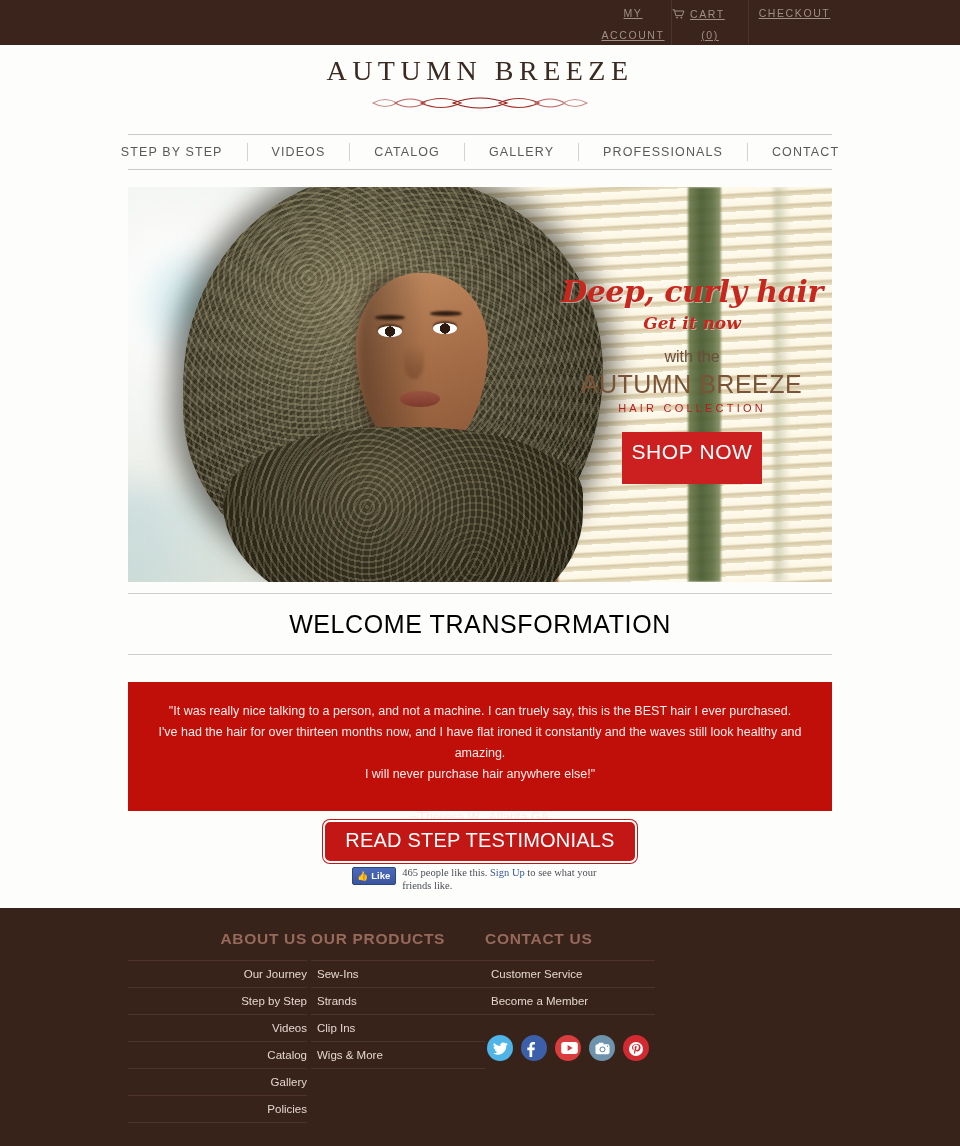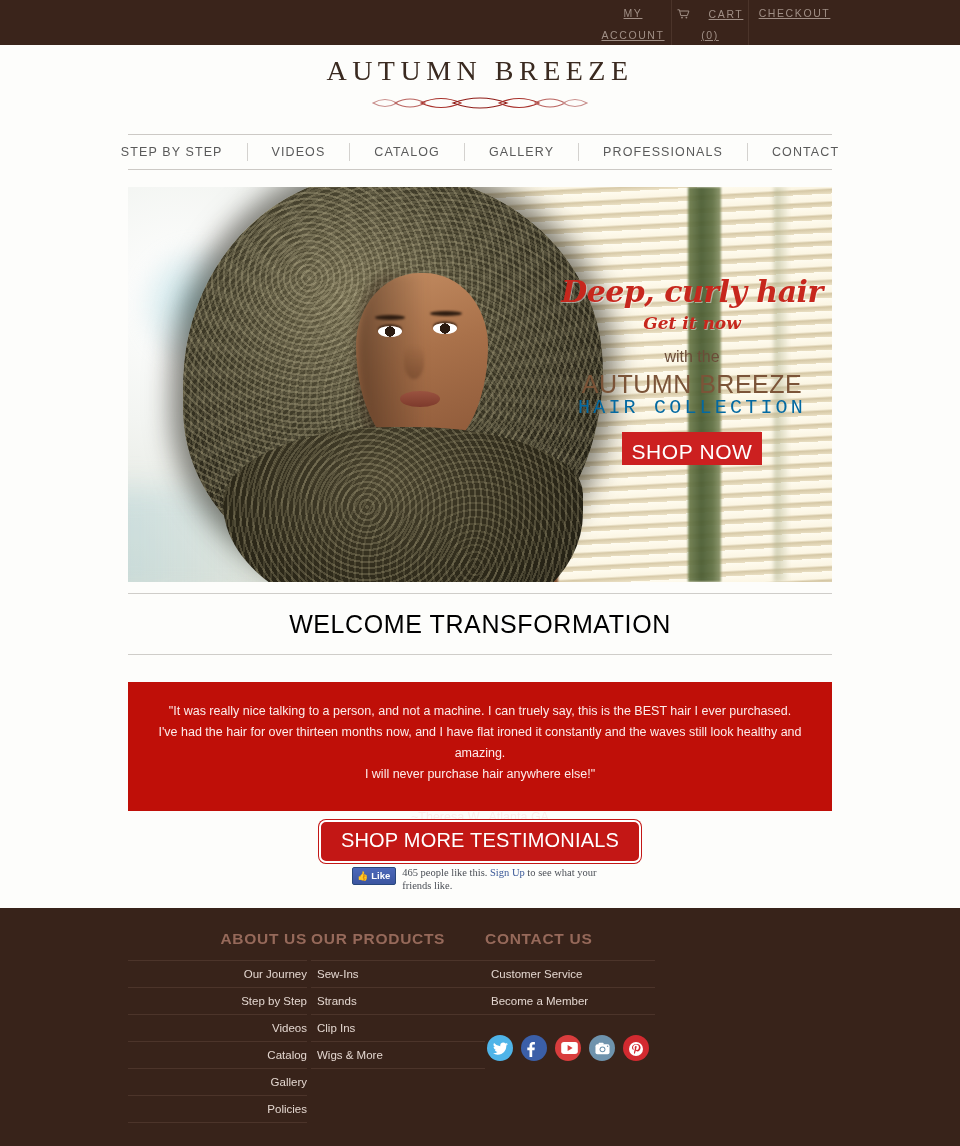--- a/index.html
+++ b/index.html
@@ -35,21 +35,21 @@
     letter-spacing: 1.6px;
     text-align: center;
     line-height: 22px;
     padding-top: 2px;
     text-transform: uppercase;
   }
   .topbar-cell .l2 { display: block; line-height: 22px; }
   .tc-account { left: 0px; width: 77px; border-right: 1px solid #4b342a; }
   .tc-cart    { left: 77px; width: 77px; border-right: 1px solid #4b342a; }
   .tc-checkout{ left: 154px; width: 91px; }
-  .cart-row { display: flex; align-items: center; justify-content: center; gap: 19px; height: 22px; padding-top: 2px;}
+  .cart-row { display: flex; align-items: center; gap: 5px; height: 22px; padding-top: 2px;}
   .cart-icon { display: inline-block; width: 13px; height: 10px; position: relative; }
   .cart-icon svg { display: block; }
 
   
   .logo-wrap {
     width: 960px;
     padding-top: 8px;
     text-align: center;
   }
   .logo-text {
@@ -271,36 +271,36 @@
     margin-top: 6px;
   }
   .hero-l4 {
     font-family: "Liberation Sans", sans-serif;
     font-size: 25px;
     color: #7b5438;
     letter-spacing: .5px;
     line-height: 28px;
   }
   .hero-l5 {
-    font-family: Liberation Mono, monospace;
-    font-size: 20px;
-    color: #0369a1;
+    font-family: Liberation Sans, sans-serif;
+    font-size: 11px;
+    color: #b91c1c;
     letter-spacing: 3.2px;
     line-height: 20px;
   }
   .shop-btn {
     display: block;
     width: 140px;
     margin: 14px auto 0;
     background: #cc2020;
     color: #fff;
     font-size: 21px;
     letter-spacing: .6px;
     text-align: center;
-    padding: 8px 0 1px;
+    padding: 8px 0 20px;
     text-decoration: none;
     border: none;
     cursor: pointer;
     font-family: "Liberation Sans", sans-serif;
   }
 
   
   .welcome {
     width: 704px;
     margin: 11px auto 0;
@@ -531,21 +531,21 @@
   </div>
 
   <div class="testimonial">
     <p>"It was really nice talking to a person, and not a machine. I can truely say, this is the BEST hair I ever purchased.</p>
     <p>I've had the hair for over thirteen months now, and I have flat ironed it constantly and the waves still look healthy and amazing.</p>
     <p>I will never purchase hair anywhere else!"</p>
     <p class="author">~Theresa W., Atlanta GA</p>
   </div>
 
   <div class="readmore-wrap">
-    <a class="readmore" href="#">SHOP MORE TESTIMONIALS</a>
+    <a class="readmore" href="#">READ STEP TESTIMONIALS</a>
   </div>
 
   <div class="fb-wrap">
     <div class="fb-inner">
       <span class="fb-like">
         <span class="fb-thumb">👍</span>
         <span>Like</span>
       </span>
       <span class="fb-text">
         <span>465 people like this.</span>

